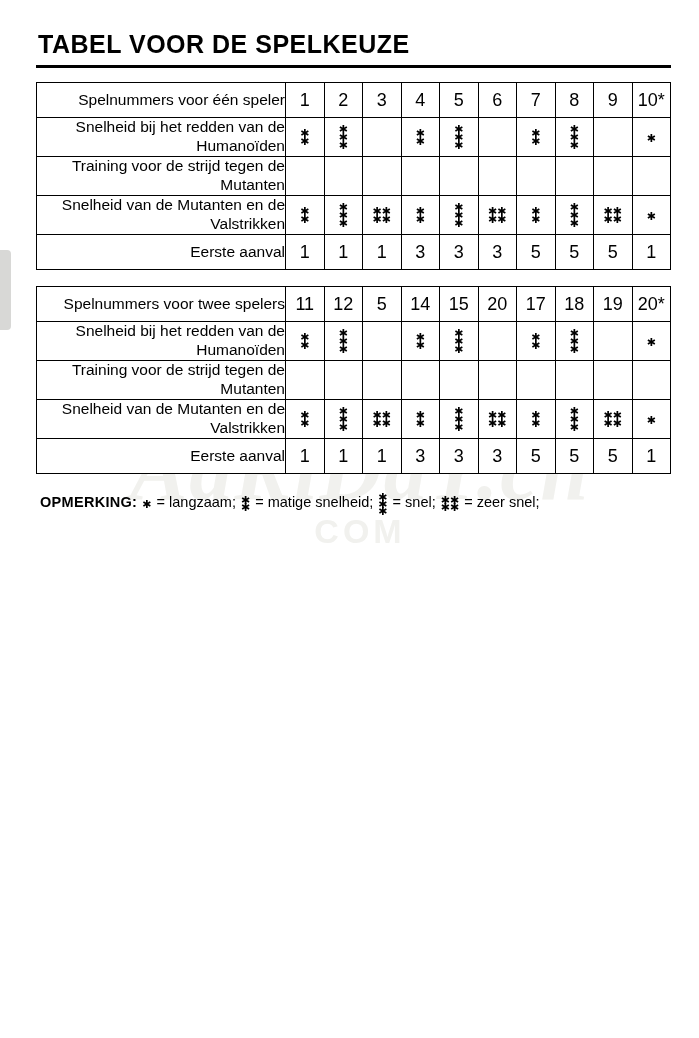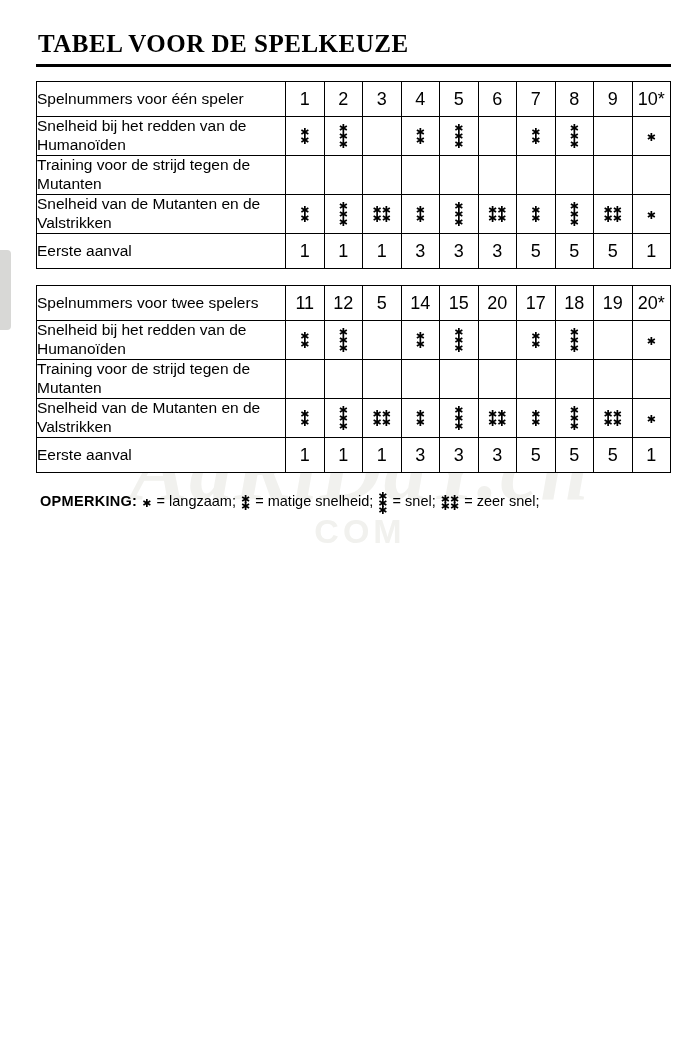--- a/index.html
+++ b/index.html
@@ -66,21 +66,21 @@
     z-index: 2;
   }
 
   .sheet {
     position: relative;
     z-index: 2;
     padding: 30px 28px 0 36px;
   }
 
   h1.title {
-    font-family: Liberation Serif, serif;
+    font-family: Liberation Sans, sans-serif;
     font-size: 25px;
     font-weight: bold;
     letter-spacing: 0.5px;
     margin: 0 0 0 0;
     padding: 0 0 6px 2px;
   }
   .title-rule {
     border-bottom: 3px solid #000;
     margin: 0 0 14px 0;
     width: 100%;
@@ -96,21 +96,21 @@
     border: 1px solid #000;
     padding: 0;
     vertical-align: middle;
     background: #fff;
   }
   td.label {
     width: 248px;
     padding: 6px 8px 6px 10px;
     font-size: 15.5px;
     line-height: 1.2;
-    text-align: left;
+    text-align: right;
   }
   td.cell {
     width: 37.5px;
     text-align: center;
     font-size: 17px;
     height: 100%;
   }
   td.num {
     font-size: 18px;
     padding: 8px 0;

